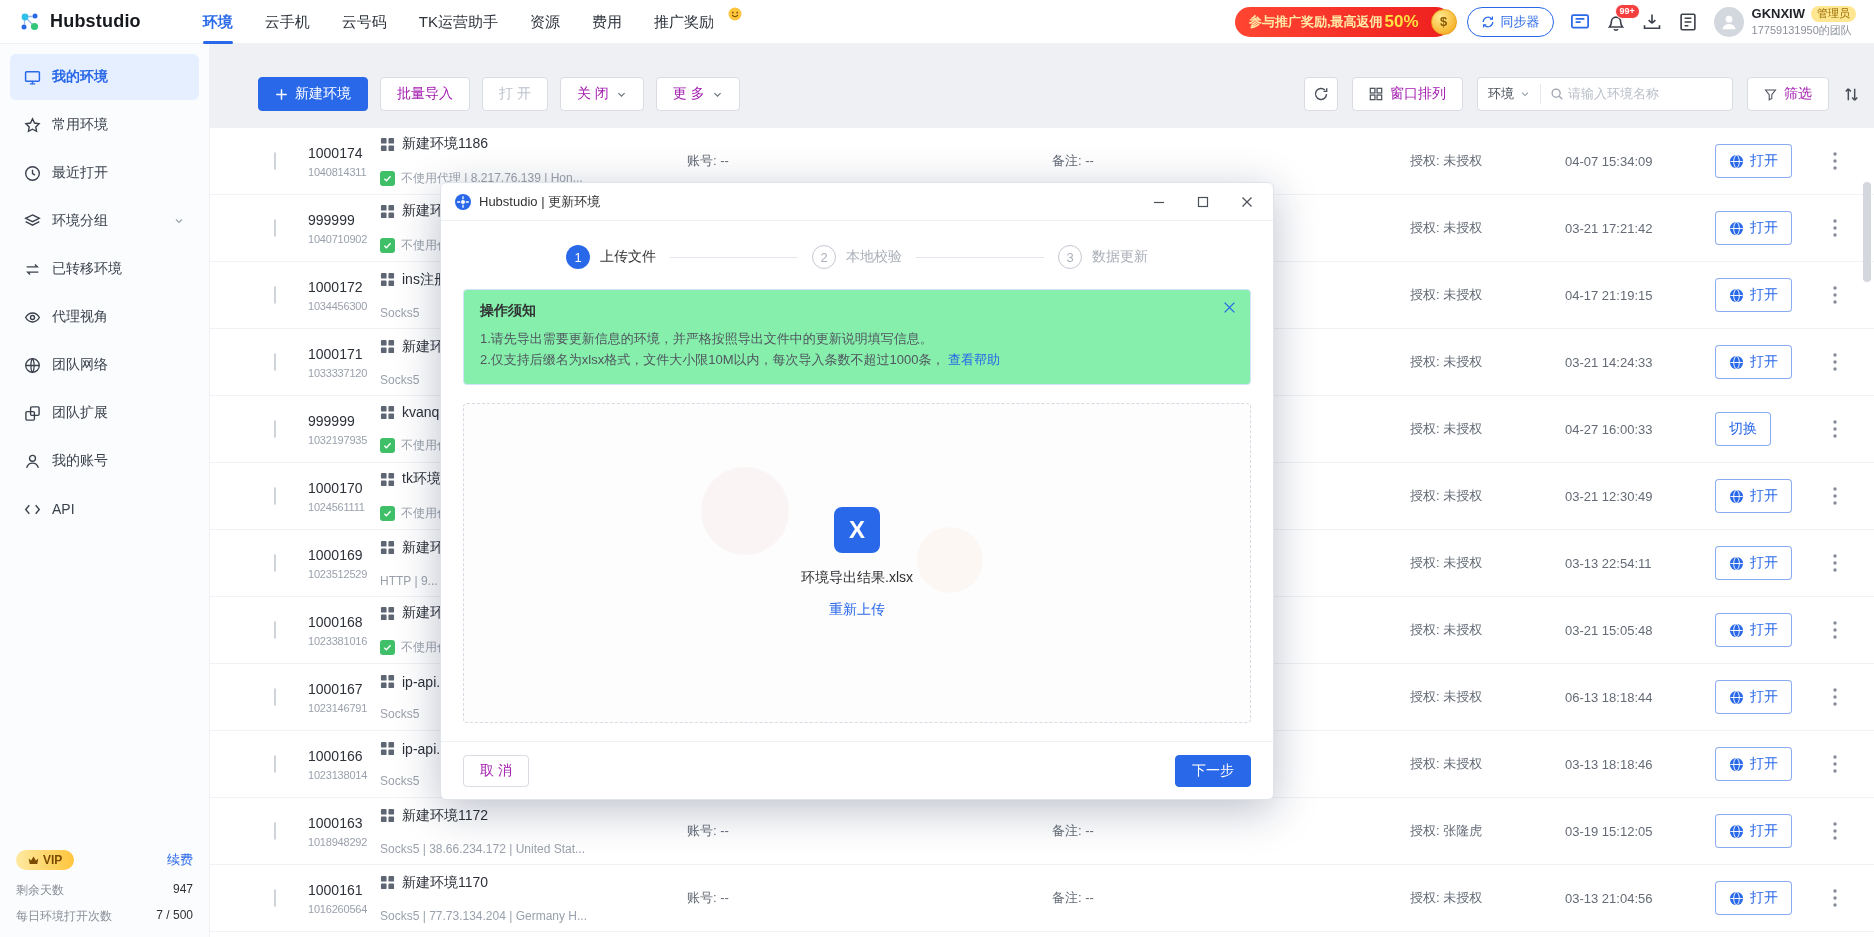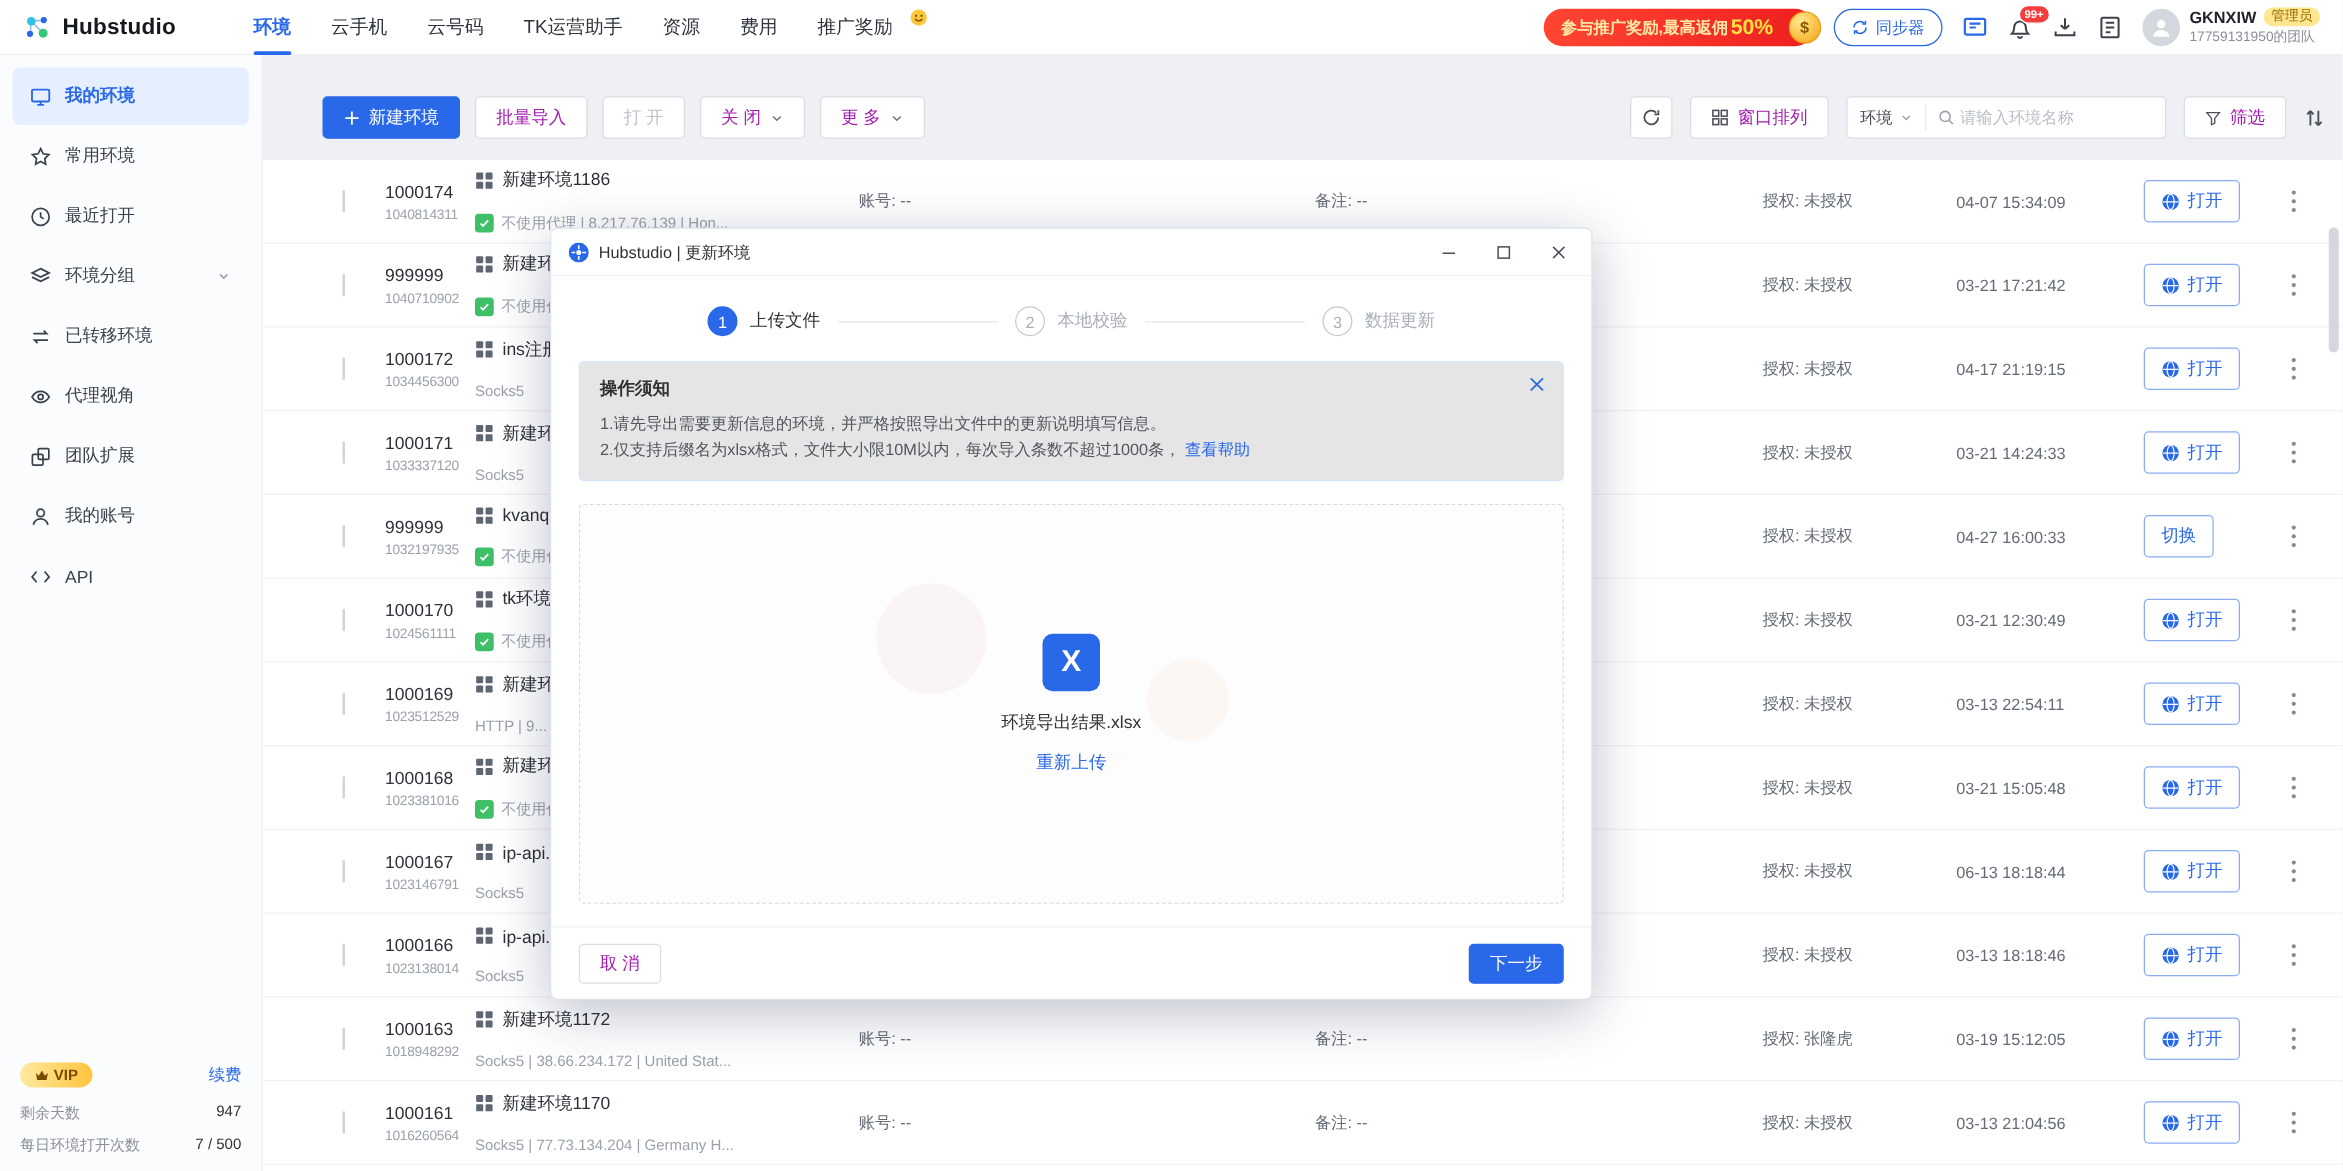--- a/index.html
+++ b/index.html
@@ -18,21 +18,21 @@
 .nav-right{margin-left:auto;display:flex;align-items:center;gap:16px}
 .promo{position:relative;height:30px;border-radius:15px;background:linear-gradient(90deg,#ff4632,#ee1f1f);color:#ffe9a4;display:flex;align-items:center;padding:0 32px 0 14px;font-size:13px;font-weight:bold;cursor:pointer;white-space:nowrap}
 .promo b{font-size:17px;color:#ffe141;margin-left:2px}
 .coin{position:absolute;right:-6px;top:2px;width:26px;height:26px;border-radius:50%;background:radial-gradient(circle at 35% 30%,#ffe98f,#f7b733 70%,#e08c00);display:flex;align-items:center;justify-content:center;color:#8a5800;font-weight:bold;font-size:13px;border:1px solid #e9a21c}
 .sync-btn{height:30px;border:1px solid #2968e8;color:#2968e8;border-radius:15px;display:flex;align-items:center;gap:6px;padding:0 13px;background:#fff;font-size:13px;cursor:pointer;white-space:nowrap}
 .icon-btn{position:relative;color:#3c414b;cursor:pointer}
 .badge-count{position:absolute;top:-8px;left:9px;background:#f53f3f;color:#fff;font-size:9px;line-height:1;padding:2px 4px;border-radius:8px;border:1px solid #fff;font-weight:bold}
 .user{display:flex;align-items:center;gap:8px;cursor:pointer}
 .avatar{width:30px;height:30px;border-radius:50%;background:#d3d7de;display:flex;align-items:center;justify-content:center}
 .user-meta{line-height:1.2}
-.user-line1{display:flex;align-items:flex-start;gap:6px}
+.user-line1{display:flex;align-items:center;gap:6px}
 .user-name{font-size:13px;font-weight:bold;color:#1f2329}
 .role-badge{background:#ffe792;color:#9a6b00;border-radius:8px;padding:1px 6px;font-size:11px;white-space:nowrap}
 .team-name{font-size:11px;color:#8a8f99;margin-top:2px;white-space:nowrap}
 
 .sidebar{position:absolute;top:44px;left:0;bottom:0;width:210px;background:#fbfcfd;border-right:1px solid #eef0f3;padding-top:8px;z-index:10}
 .side-item{display:flex;align-items:center;gap:11px;height:46px;margin:2px 10px;padding:0 14px;border-radius:6px;font-size:14px;color:#3a414d;cursor:pointer}
 .side-item.active{background:#e6efff;color:#2968e8;font-weight:bold}
 .side-item .chev{margin-left:auto;color:#9aa0ab}
 .vip{position:absolute;left:16px;right:16px;bottom:12px}
 .vip-row1{display:flex;align-items:center;justify-content:space-between;margin-bottom:12px}
@@ -86,21 +86,21 @@
 .win-controls span{cursor:pointer;display:flex}
 .stepper{display:flex;align-items:center;justify-content:center;gap:14px;margin-top:24px;flex:none}
 .step{display:flex;align-items:center;gap:10px}
 .step-circle{width:24px;height:24px;border-radius:50%;display:flex;align-items:center;justify-content:center;font-size:13px}
 .step.active .step-circle{background:#2968e8;color:#fff}
 .step:not(.active) .step-circle{border:1px solid #c4c8d0;color:#aab0ba;background:#fff}
 .step-label{font-size:14px;white-space:nowrap}
 .step.active .step-label{color:#303133}
 .step:not(.active) .step-label{color:#a9aeb8}
 .step-line{width:128px;height:1px;background:#e3e6ec}
-.notice{margin:20px 22px 0;background:#e5e5e5;border:1px solid #d4e3fc;border-radius:4px;padding:12px 40px 14px 16px;position:relative;flex:none}
+.notice{margin:20px 22px 0;background:#86efac;border:1px solid #d4e3fc;border-radius:4px;padding:12px 40px 14px 16px;position:relative;flex:none}
 .notice h4{font-size:14px;color:#303133;margin-bottom:8px;font-weight:bold}
 .notice p{font-size:13px;color:#51565f;line-height:21px}
 .notice .help{color:#2968e8;cursor:pointer}
 .notice-close{position:absolute;top:11px;right:14px;color:#2968e8;cursor:pointer;display:flex}
 .upload{flex:1;margin:18px 22px;border:1px dashed #d6dae2;border-radius:4px;background:#fdfdfe;display:flex;flex-direction:column;align-items:center;justify-content:center;position:relative;overflow:hidden}
 .deco{position:absolute;border-radius:50%;opacity:.65}
 .deco1{width:88px;height:88px;background:#fbeff0;left:calc(50% - 156px);top:calc(50% - 96px)}
 .deco2{width:66px;height:66px;background:#fdf4ec;left:calc(50% + 60px);top:calc(50% - 36px)}
 .upload-inner{position:relative;display:flex;flex-direction:column;align-items:center}
 .file-icon{width:46px;height:46px;border-radius:8px;background:#2968e8;color:#fff;display:flex;align-items:center;justify-content:center;font-weight:bold;font-size:24px}
@@ -255,20 +255,29 @@
     <span>
         <svg width="17" height="17" viewBox="0 0 16 16" fill="none" stroke="currentColor" stroke-width="1.3">
           <path d="M1.5 8S4 3.8 8 3.8 14.5 8 14.5 8 12 12.2 8 12.2 1.5 8 1.5 8z"></path>
           <circle cx="8" cy="8" r="1.9"></circle>
         </svg>
       </span>
     <span>代理视角</span>
   </div>
   <div class="side-item">
     <span>
+        <svg width="17" height="17" viewBox="0 0 16 16" fill="none" stroke="currentColor" stroke-width="1.2">
+          <circle cx="8" cy="8" r="6.4"></circle>
+          <path d="M1.6 8h12.8M8 1.6c2 2 2 10.8 0 12.8-2-2-2-10.8 0-12.8z"></path>
+        </svg>
+      </span>
+    <span>团队网络</span>
+  </div>
+  <div class="side-item">
+    <span>
         <svg width="17" height="17" viewBox="0 0 16 16" fill="none" stroke="currentColor" stroke-width="1.3">
           <rect x="1.8" y="6.2" width="8" height="8" rx="1"></rect>
           <rect x="6.2" y="1.8" width="8" height="8" rx="1"></rect>
         </svg>
       </span>
     <span>团队扩展</span>
   </div>
   <div class="side-item">
     <span>
         <svg width="17" height="17" viewBox="0 0 16 16" fill="none" stroke="currentColor" stroke-width="1.3">

